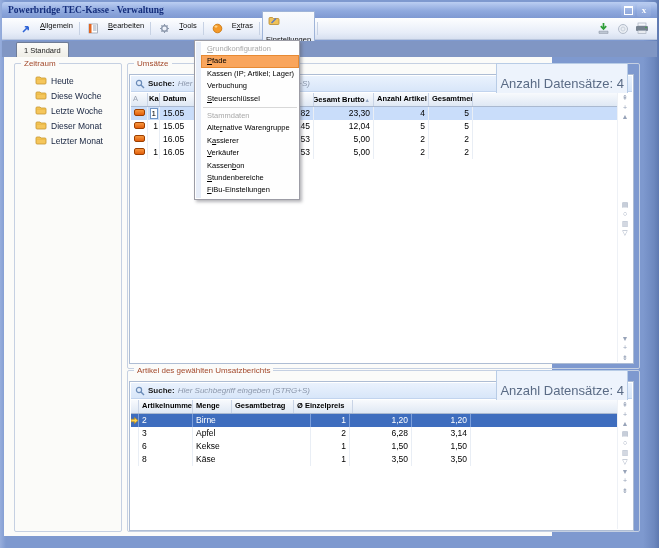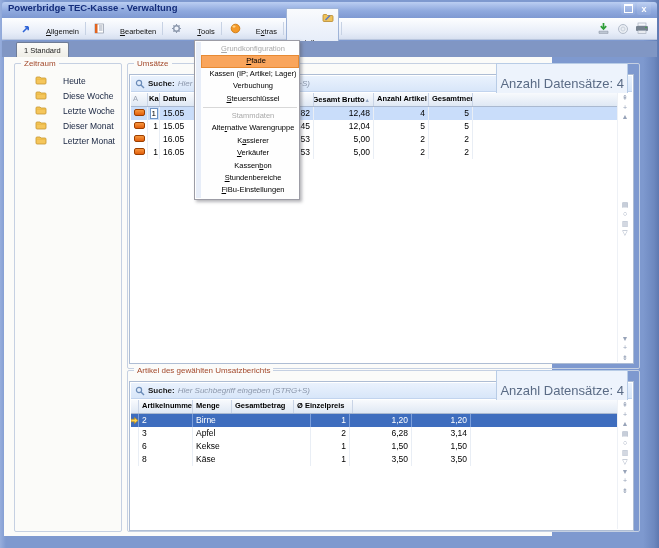--- a/index.html
+++ b/index.html
@@ -2,50 +2,50 @@
 <html><head>
 <meta charset="utf-8">
 <style>
   html,body{margin:0;padding:0;}
   body{width:659px;height:548px;position:relative;overflow:hidden;
        font-family:"Liberation Sans", sans-serif;background:#7E99CF;}
   .window{position:absolute;inset:0;
     background:linear-gradient(90deg,#97AEDD 0px,#7E99CF 6px,#7E99CF calc(100% - 16px),#6D88BF calc(100% - 5px),#5E79B0 100%);}
   
   .titlebar{position:absolute;left:2px;top:2px;right:2px;height:16px;border-radius:3px 3px 0 0;
-    background:linear-gradient(180deg,#BBCEF2,#8FA9DE 55%,#7E99D2);display:flex;padding:0 6px;box-sizing:border-box;}
+    background:linear-gradient(180deg,#BBCEF2,#8FA9DE 55%,#7E99D2);display:flex;align-items:center;padding:0 6px;box-sizing:border-box;font-family:Liberation Serif, serif;}
   .title{font-size:9.5px;font-weight:bold;color:#142D7B;flex:1;white-space:nowrap;overflow:hidden;}
   .winbtn{width:14px;height:13px;display:flex;align-items:center;justify-content:center;color:#FFF;
     font-size:9px;font-weight:bold;margin-left:2px;border-radius:2px;background:rgba(255,255,255,0.08);}
   .restore-glyph{width:7px;height:6px;border:1px solid #FFF;border-top:2px solid #FFF;}
   
   .toolbar{position:absolute;left:2px;top:18px;right:2px;height:22px;
     background:linear-gradient(180deg,#FDFEFF,#E7EDF8 70%,#D7E0F0);border-bottom:1px solid #B9C6DE;
     display:flex;align-items:center;padding-left:12px;box-sizing:border-box;}
-  .mbtn{display:flex;align-items:flex-end;gap:13px;padding:2px 4px;font-size:7.5px;color:#111;white-space:nowrap;}
+  .mbtn{display:flex;align-items:flex-start;gap:7px;padding:2px 4px;font-size:7.5px;color:#111;white-space:nowrap;}
   .mbtn.open{background:linear-gradient(180deg,#FAFBFD,#E2EAF8);box-shadow:inset 0 0 0 1px #9FB4D8;flex-direction:column;}
   .mbtn u{text-underline-offset:1px;}
   .mdiv{width:1px;height:13px;background:#C7D2E4;margin:0 2px;}
   .toolbar-right{margin-left:auto;display:flex;gap:4px;align-items:center;padding-right:8px;}
   .tbicon{display:flex;align-items:center;justify-content:center;width:15px;height:15px;}
   
   .tabstrip{position:absolute;left:2px;top:41px;right:2px;height:16px;background:#8096C4;}
   .tab{position:absolute;left:14px;top:1px;height:15px;padding:0 7px;
     background:linear-gradient(180deg,#FCFBF8,#EFEEE7);border:1px solid #6F7C96;border-bottom:none;
     border-radius:2px 2px 0 0;font-size:7.5px;line-height:15px;color:#222;box-sizing:border-box;}
   
   .main{position:absolute;left:4px;top:57px;width:548px;height:479px;background:#FBFBF9;}
   .gb{position:absolute;border:1px solid #C5D0E2;border-radius:2px;}
   .gb-label{position:absolute;top:-5px;left:6px;background:#FBFBF9;padding:0 3px;font-size:8px;line-height:9px;color:#A3492B;white-space:nowrap;}
   .gb-zeitraum{left:10px;top:6px;width:106px;height:467px;}
   .gb-umsaetze{left:123px;top:6px;width:511px;height:304px;}
   .gb-artikel{left:123px;top:313px;width:511px;height:160px;}
   
   .side-list{margin-top:9px;}
-  .side-item{display:flex;gap:16px;align-items:center;height:15px;padding-left:20px;font-size:8.5px;color:#16233F;white-space:nowrap;}
+  .side-item{display:flex;gap:4px;align-items:center;height:15px;padding-left:20px;font-size:8.5px;color:#16233F;white-space:nowrap;}
   
   .panel{position:absolute;background:#FFF;border:1px solid #AEBDD4;}
   .p-umsaetze{left:1px;top:10px;width:503px;height:288px;}
   .p-artikel{left:1px;top:10px;width:503px;height:148px;}
   .searchbar{position:absolute;left:1px;right:1px;top:1px;height:16px;
     background:linear-gradient(180deg,#EAF2FD,#D8E6F9);border-bottom:1px solid #C2D4EE;
     display:flex;align-items:center;padding:0 4px;gap:3px;box-sizing:border-box;}
   .search-label{font-weight:bold;font-size:8px;color:#1A1A1A;}
   .search-ph{font-style:italic;font-size:8px;color:#8B97AB;flex:1;white-space:nowrap;overflow:hidden;}
   .count-box{font-size:13px;color:#5A6B85;background:#EDF3FC;border:1px solid #B8CCE6;padding:12px 3px;white-space:nowrap;}
@@ -86,24 +86,24 @@
   .a-nr{width:54px;}
   .a-text{width:118px;}
   .a-menge{width:39px;}
   .a-betrag{width:62px;}
   .a-preis{width:59px;}
   .marker{display:block;margin:2px 0 0 -1px;}
   
   .menu{position:absolute;left:194px;top:40px;width:106px;background:#FEFEFE;border:1px solid #9C9CA5;
     box-shadow:2px 2px 3px rgba(90,90,100,0.45);z-index:60;padding:2px 0;box-sizing:border-box;}
   .menu-gutter{position:absolute;left:1px;top:1px;bottom:1px;width:5px;background:#E7EDF8;}
-  .mi{position:relative;height:12.4px;line-height:12.4px;font-size:7.5px;padding-left:12px;white-space:nowrap;color:#000;overflow:hidden;text-align:center;}
+  .mi{position:relative;height:12.4px;line-height:12.4px;font-size:7.5px;padding-left:12px;white-space:nowrap;color:#000;overflow:hidden;}
   .mi u{text-underline-offset:1px;}
   .mi.dis{color:#A9A9A9;}
-  .mi.hl{margin-left:6px;background:#F9A55C;box-shadow:inset 0 0 0 1px #E78A33;}
+  .mi.hl{margin-left:6px;padding-left:6px;background:#F9A55C;box-shadow:inset 0 0 0 1px #E78A33;}
   .msep{height:1px;background:#D8D8D8;margin:2px 2px 2px 8px;}
 </style>
 </head>
 <body>
 
 <div class="window">
 
   <div class="titlebar">
     <span class="title">Powerbridge TEC-Kasse - Verwaltung</span>
     <span class="winbtn">
@@ -262,21 +262,21 @@
             <span class="c u-menge">Gesamtmeng</span>
             <span class="c fill"></span>
           </div>
           <div class="trow sel-light">
             <span class="c u-icon">
                 <span class="flag-icon"></span>
               </span>
             <span class="c u-ka num"><span class="ka-box">1</span></span>
             <span class="c u-datum">15.05</span>
             <span class="c u-netto num">,82</span>
-            <span class="c u-brutto num">12,48</span>
+            <span class="c u-brutto num">23,30</span>
             <span class="c u-anzahl num">4</span>
             <span class="c u-menge num">5</span>
             <span class="c fill"></span>
           </div>
           <div class="trow">
             <span class="c u-icon">
                 <span class="flag-icon"></span>
               </span>
             <span class="c u-ka num">1</span>
             <span class="c u-datum">15.05</span>

